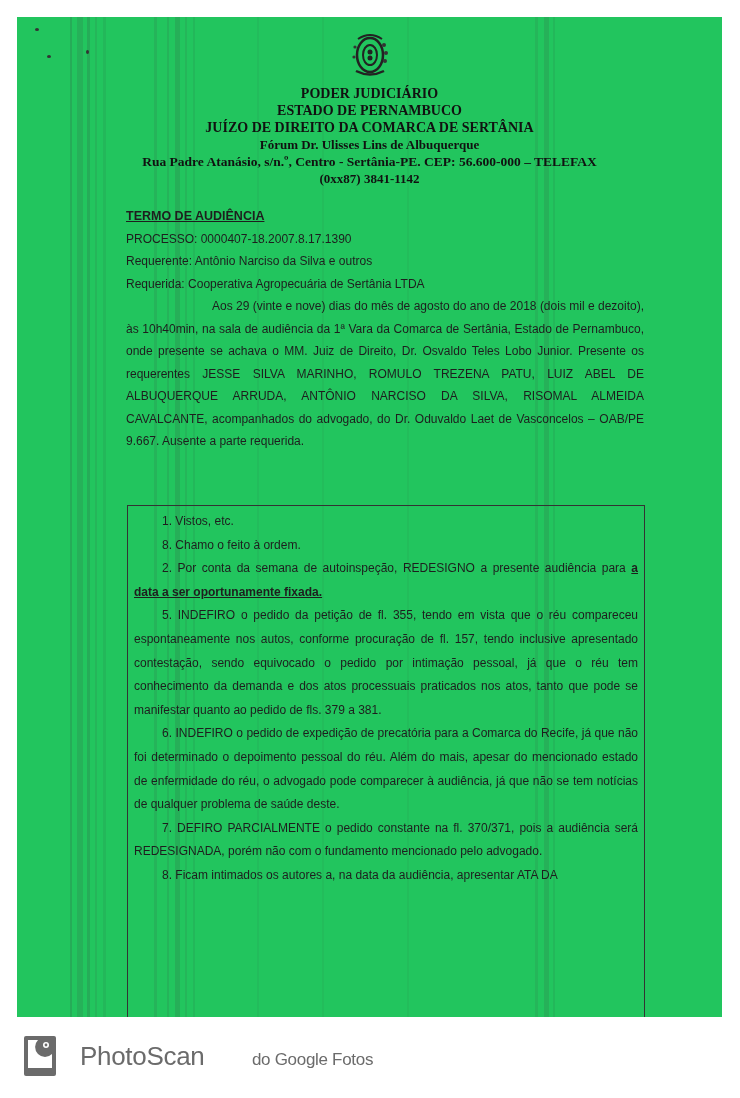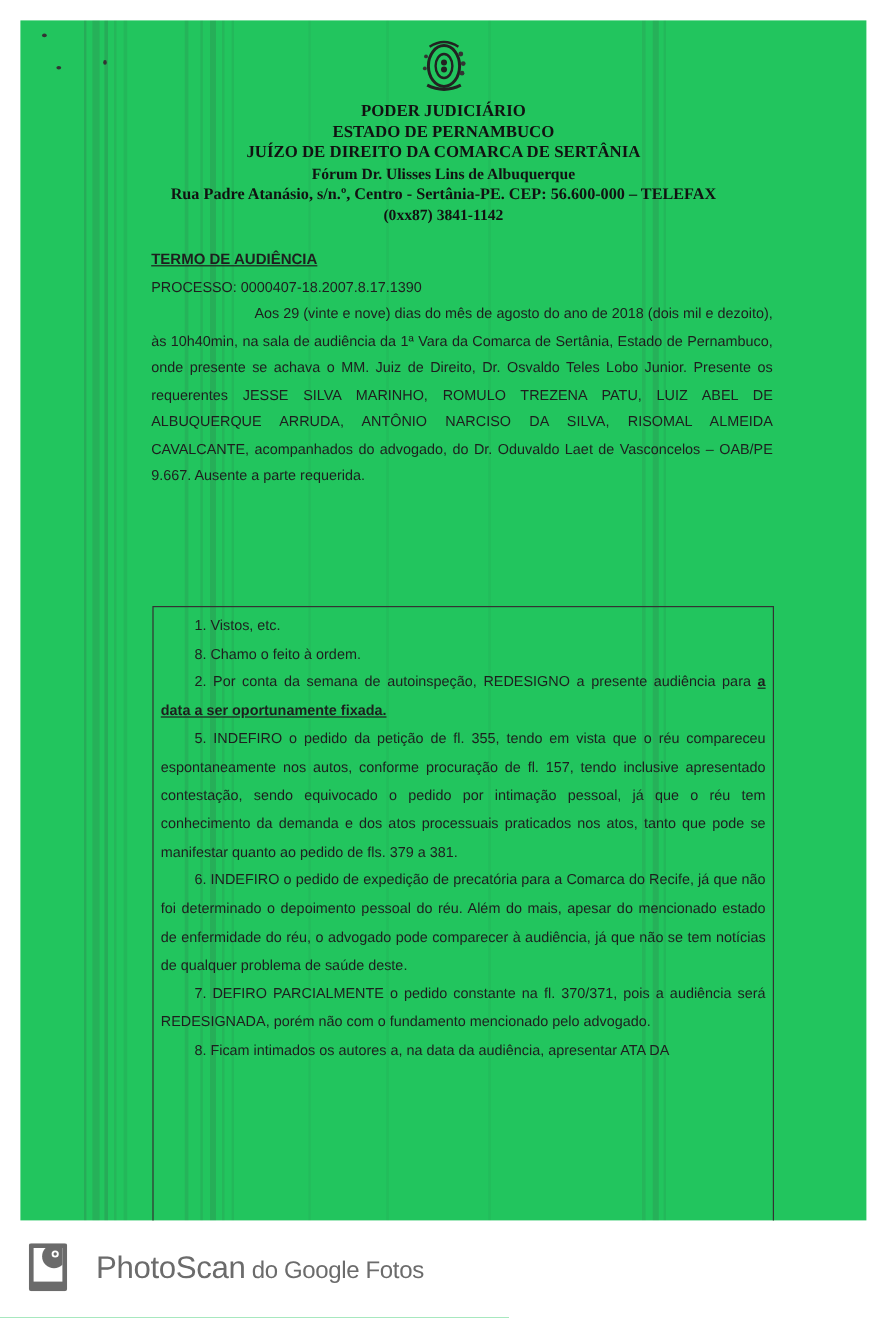--- a/index.html
+++ b/index.html
@@ -41,21 +41,21 @@
     font-size: 12px; line-height: 23.6px; color: #1e1e1e;
   }
   .box p.item { text-indent: 28px; }
   .u { text-decoration: underline; font-weight: bold; }
 
   .footer {
     position: absolute; left: 24px; top: 1036px; height: 40px; display: flex; align-items: center;
   }
   .ps-icon { width: 32px; height: 40px; margin-right: 24px; }
   .ps-text { font-size: 26px; color: #6b6b6b; letter-spacing: -0.3px; }
-  .ps-text .light { font-size: 20px; }
+  .ps-text .light { font-size: 17px; padding-left: 43px; }
 </style>
 </head>
 <body>
 
 <div class="scan">
 
   <div class="streak" style="left:53px;width:2px;"></div>
   <div class="streak" style="left:60px;width:6px;opacity:0.8"></div>
   <div class="streak" style="left:70px;width:3px;"></div>
   <div class="streak" style="left:78px;width:2px;opacity:0.6"></div>
@@ -93,20 +93,22 @@
     <div class="lh-line">ESTADO DE PERNAMBUCO</div>
     <div class="lh-line">JUÍZO DE DIREITO DA COMARCA DE SERTÂNIA</div>
     <div class="lh-line small">Fórum Dr. Ulisses Lins de Albuquerque</div>
     <div class="lh-line addr">Rua Padre Atanásio, s/n.º, Centro - Sertânia-PE. CEP: 56.600-000 – TELEFAX</div>
     <div class="lh-line small">(0xx87) 3841-1142</div>
   </div>
 
   <div class="body">
     <div class="title">TERMO DE AUDIÊNCIA</div>
     <div class="meta">PROCESSO: 0000407-18.2007.8.17.1390</div>
+    <div class="meta">Requerente: Antônio Narciso da Silva e outros</div>
+    <div class="meta">Requerida: Cooperativa Agropecuária de Sertânia LTDA</div>
     <p class="indent"><span>Aos 29 (vinte e nove) dias do mês de agosto do ano de 2018 (dois mil e dezoito), às 10h40min, na sala de audiência da 1ª Vara da Comarca de Sertânia, Estado de Pernambuco, onde presente se achava o MM. Juiz de Direito, </span><b>Dr. Osvaldo Teles Lobo Junior</b><span>. Presente os requerentes JESSE SILVA MARINHO, ROMULO TREZENA PATU, LUIZ ABEL DE ALBUQUERQUE ARRUDA, ANTÔNIO NARCISO DA SILVA, RISOMAL ALMEIDA CAVALCANTE, acompanhados do advogado, do Dr. Oduvaldo Laet de Vasconcelos – OAB/PE 9.667. Ausente a parte requerida.</span></p>
   </div>
 
   <div class="box">
     <p class="item">1. Vistos, etc.</p>
     <p class="item">8. Chamo o feito à ordem.</p>
     <p class="item"><span>2. Por conta da semana de autoinspeção, </span><b>REDESIGNO</b><span> a presente audiência para </span><span class="u">a data a ser oportunamente fixada.</span></p>
     <p class="item"><span>5. </span><b>INDEFIRO</b><span> o pedido da petição de fl. 355, tendo em vista que o réu compareceu espontaneamente nos autos, conforme procuração de fl. 157, tendo inclusive apresentado contestação, sendo equivocado o pedido por intimação pessoal, já que o réu tem conhecimento da demanda e dos atos processuais praticados nos atos, tanto que pode se manifestar quanto ao pedido de fls. 379 a 381.</span></p>
     <p class="item"><span>6. </span><b>INDEFIRO</b><span> o pedido de expedição de precatória para a Comarca do Recife, já que não foi determinado o depoimento pessoal do réu. Além do mais, apesar do mencionado estado de enfermidade do réu, o advogado pode comparecer à audiência, já que não se tem notícias de qualquer problema de saúde deste.</span></p>
     <p class="item"><span>7. </span><b>DEFIRO PARCIALMENTE</b><span> o pedido constante na fl. 370/371, pois a audiência será </span><b>REDESIGNADA</b><span>, porém não com o fundamento mencionado pelo advogado.</span></p>

